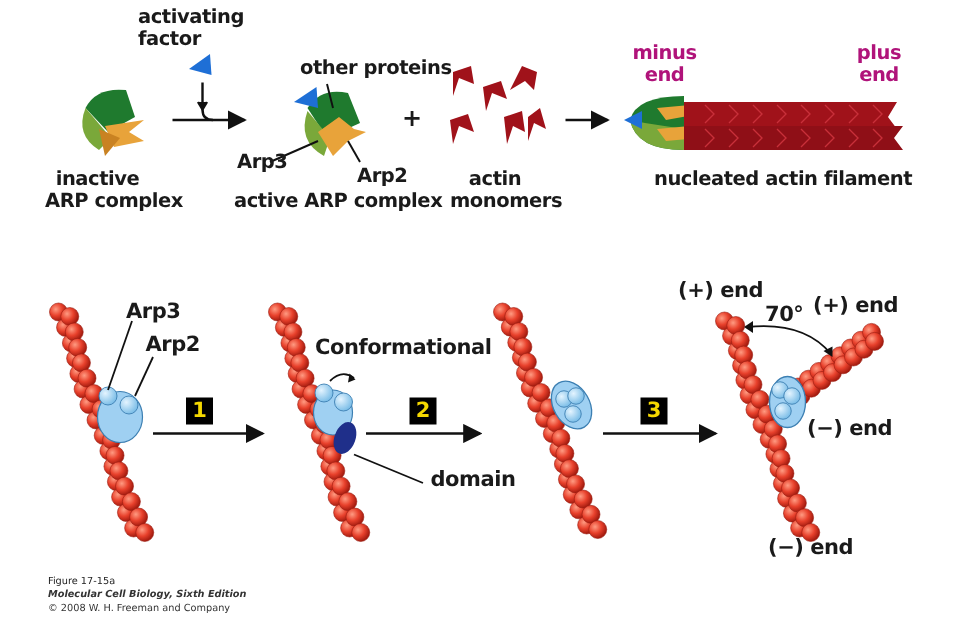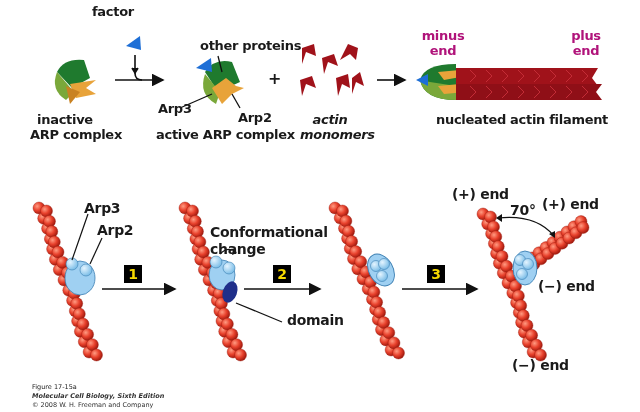--- a/index.html
+++ b/index.html
@@ -261,53 +261,53 @@
     <path d="M502,214 L496,218 L502,222 Z" fill="#111"></path>
     <path d="M549,234 L555,238 L555,231 Z" fill="#111"></path>
   </g>
 
   <line x1="102" y1="289" x2="175" y2="289" stroke="#111" stroke-width="1.6" marker-end="url(#ah)"></line>
   <line x1="244" y1="289" x2="320" y2="289" stroke="#111" stroke-width="1.6" marker-end="url(#ah)"></line>
   <line x1="402" y1="289" x2="477" y2="289" stroke="#111" stroke-width="1.6" marker-end="url(#ah)"></line>
 </svg>
 
 <div class="lbl" style="left:92px;top:4px;">
+  <div>activating</div>
   <div>factor</div>
 </div>
 <div class="lbl lbl-c" style="left:30px;top:112px;width:70px;">
   <div>inactive</div>
   <div>ARP complex</div>
 </div>
 <div class="lbl" style="left:200px;top:38px;text-align:center;">other proteins</div>
 <div class="lbl" style="left:158px;top:101px;">Arp3</div>
 <div class="lbl" style="left:238px;top:110px;">Arp2</div>
 <div class="lbl" style="left:156px;top:127px;">active ARP complex</div>
 <div class="lbl lbl-lg" style="left:268px;top:70px;font-size:16px;">+</div>
-<div class="lbl lbl-c" style="left:300px;top:112px;width:60px;font-style:italic;">
+<div class="lbl lbl-c" style="left:300px;top:112px;width:60px;">
   <div>actin</div>
   <div>monomers</div>
 </div>
 <div class="lbl lbl-c magenta" style="left:418px;top:28px;width:50px;">
   <div>minus</div>
   <div>end</div>
 </div>
 <div class="lbl lbl-c magenta" style="left:566px;top:28px;width:40px;">
   <div>plus</div>
   <div>end</div>
 </div>
 <div class="lbl" style="left:436px;top:112px;">nucleated actin filament</div>
 
 <div class="lbl lbl-lg" style="left:84px;top:200px;">Arp3</div>
 <div class="lbl lbl-lg" style="left:97px;top:222px;">Arp2</div>
 <div class="stepbox" style="left:124px;top:265px;">1</div>
 <div class="stepbox" style="left:273px;top:265px;">2</div>
 <div class="stepbox" style="left:427px;top:265px;">3</div>
 <div class="lbl lbl-lg" style="left:210px;top:224px;">
   <div>Conformational</div>
-  <div>change</div>
 </div>
 <div class="lbl lbl-lg" style="left:287px;top:312px;">
   <div>domain</div>
 </div>
 <div class="lbl lbl-lg" style="left:452px;top:186px;">(+) end</div>
 <div class="lbl lbl-lg" style="left:510px;top:202px;">70°</div>
 <div class="lbl lbl-lg" style="left:542px;top:196px;">(+) end</div>
 <div class="lbl lbl-lg" style="left:538px;top:278px;">(−) end</div>
 <div class="lbl lbl-lg" style="left:512px;top:357px;">(−) end</div>
 

